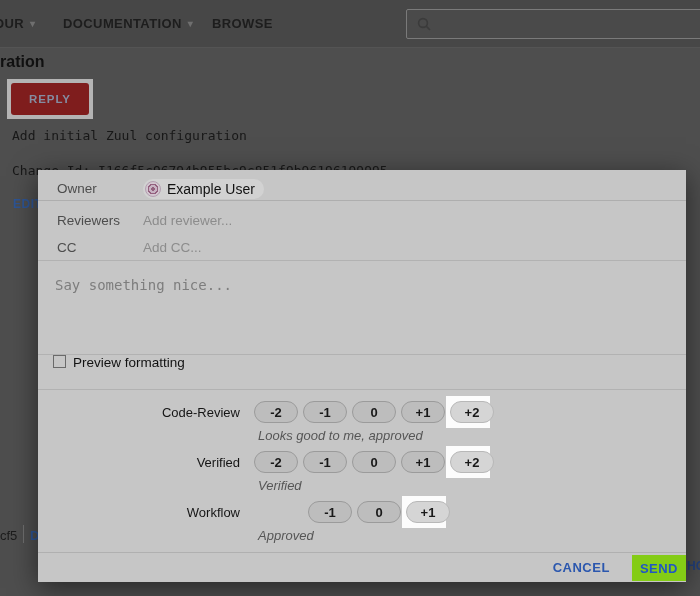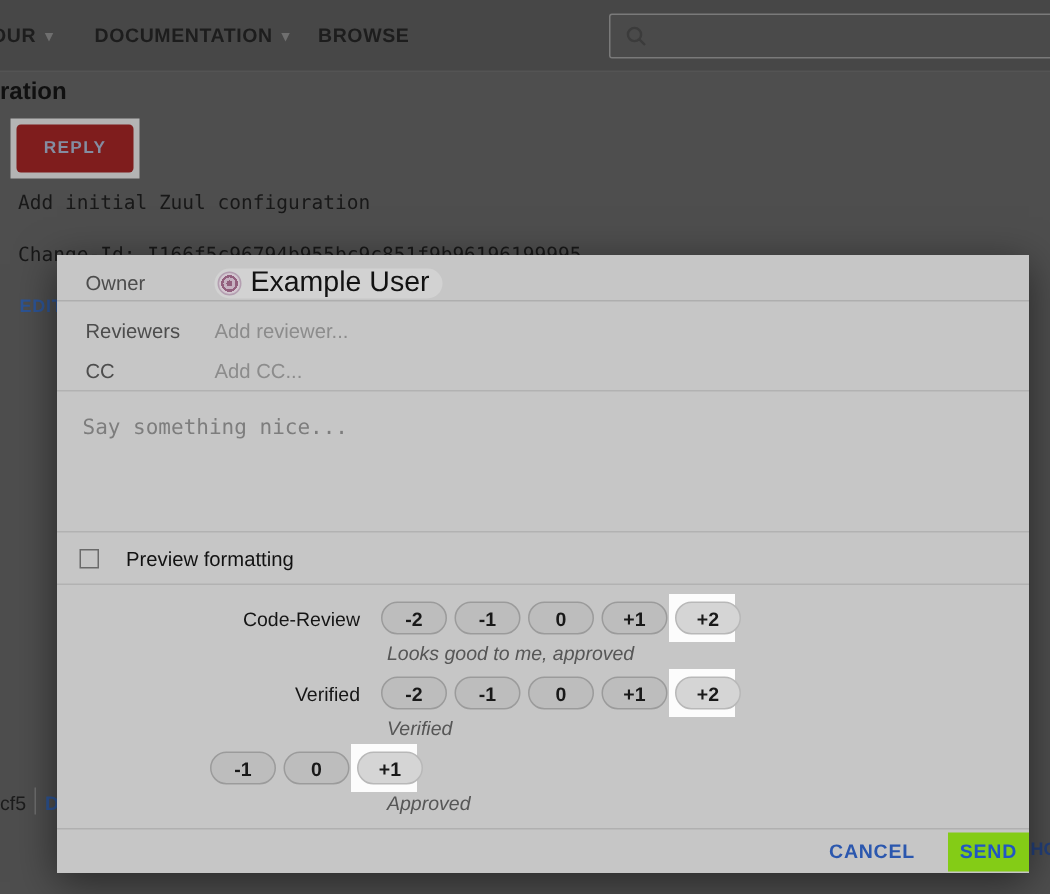--- a/index.html
+++ b/index.html
@@ -63,28 +63,28 @@
   .row-cc { height:26px; }
   .chip {
     display:inline-flex; align-items:center; gap:6px; height:20px;
     padding:0 9px 0 2px; background:#d2d2d2; border-radius:10px;
   }
   .avatar {
     width:16px; height:16px; border-radius:50%;
     background:radial-gradient(circle at 50% 50%, #93607e 0 2px, #c7b2c2 2px 4px, #93607e 4px 5.5px, #d3c6d0 5.5px);
     border:1px solid #b49fb1;
   }
-  .chip-name { font-size:19px; color:#121212; }
+  .chip-name { font-size:14px; color:#121212; }
   .placeholder { font-size:13.5px; color:#8c8c8c; }
   .msg-area {
     height:95px; border-top:1px solid #b2b2b2; border-bottom:1px solid #b2b2b2;
     padding:15px 0 0 17px; cursor:text;
   }
   .msg-placeholder { font-family:"DejaVu Sans Mono", monospace; font-size:14px; color:#7d7d7d; }
-  .checkbox-row { height:35px; display:flex; align-items:center; padding-left:15px; gap:18px;
+  .checkbox-row { height:35px; display:flex; align-items:flex-start; padding-left:15px; gap:7px;
     border-bottom:1px solid #b2b2b2; }
   .checkbox { width:13px; height:13px; border:1.5px solid #6a6a6a; background:transparent; flex:none; cursor:pointer; }
   .checkbox-label { font-size:13.5px; color:#121212; }
   
   .votes { padding-top:6px; }
   .vote-block { height:50px;padding-left:41px; }
   .vote-row { display:flex; align-items:center; height:32px; }
   .vote-label { width:168px; flex:none; text-align:right; padding-right:7px; font-size:13px; color:#151515; }
   .vote-pills { display:flex; gap:5px; margin-left:7px; align-items:center; }
   .pill-spacer { width:49px; }
@@ -230,20 +230,21 @@
           <span class="pill-wrap hl">
               <span class="pill">+2</span>
             </span>
         </div>
       </div>
       <div class="vote-desc">Verified</div>
     </div>
 
     <div class="vote-block">
       <div class="vote-row">
+        <span class="vote-label">Workflow</span>
         <div class="vote-pills">
           <span class="pill-spacer"></span>
           <span class="pill-wrap">
               <span class="pill">-1</span>
             </span>
           <span class="pill-wrap">
               <span class="pill">0</span>
             </span>
           <span class="pill-wrap hl">
               <span class="pill">+1</span>

